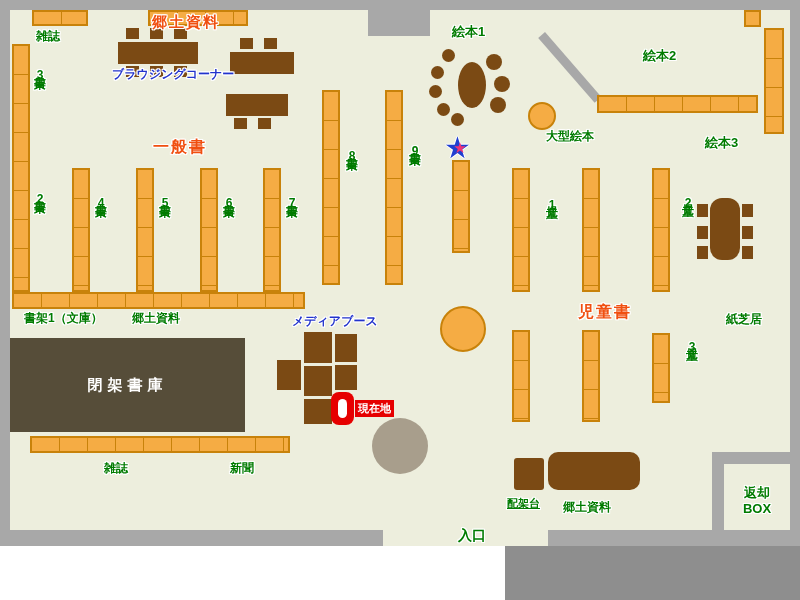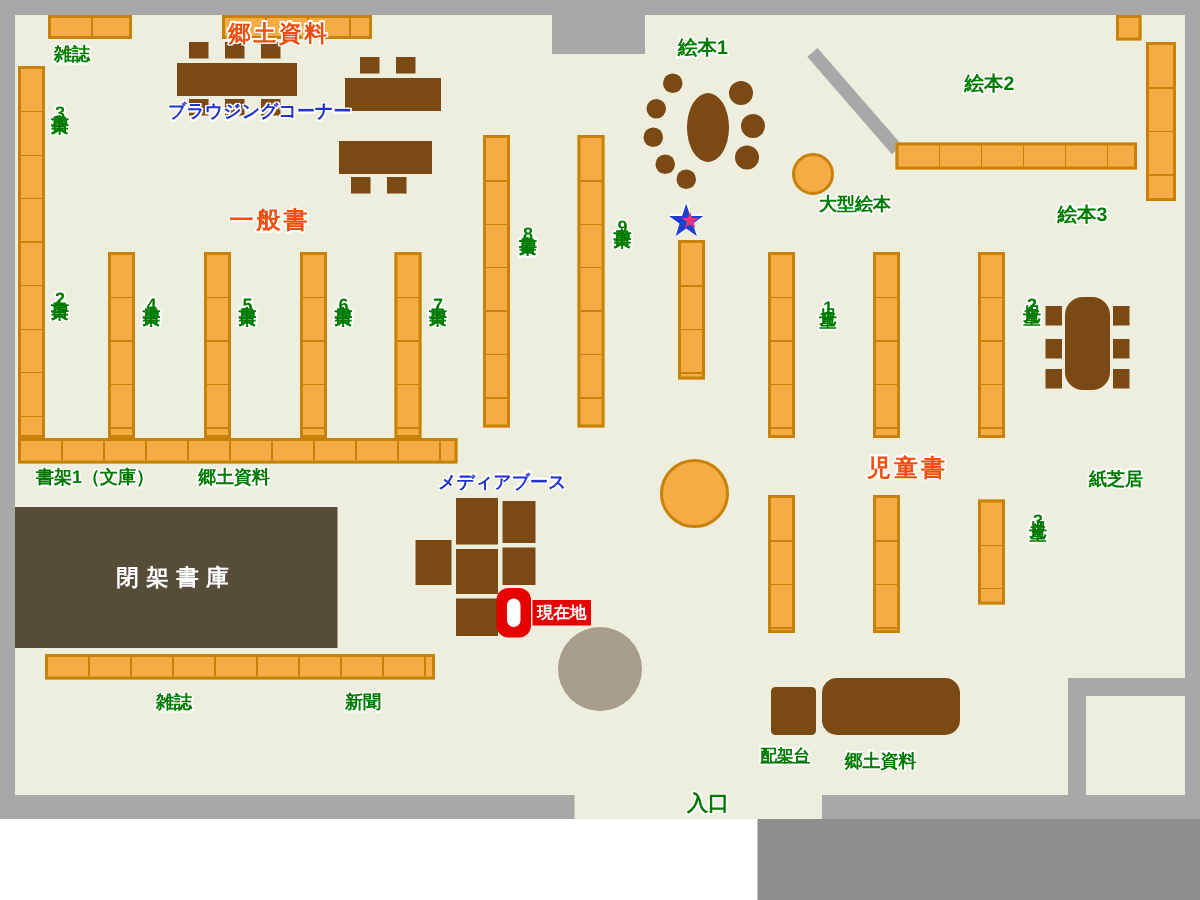--- a/index.html
+++ b/index.html
@@ -94,21 +94,21 @@
   <div class="br" style="left:490px;top:97px;width:16px;height:16px;border-radius:50%;"></div>
 
   <div class="br" style="left:710px;top:198px;width:30px;height:62px;border-radius:12px;"></div>
   <div class="chair" style="left:697px;top:204px;width:11px;height:13px;"></div>
   <div class="chair" style="left:697px;top:226px;width:11px;height:13px;"></div>
   <div class="chair" style="left:697px;top:246px;width:11px;height:13px;"></div>
   <div class="chair" style="left:742px;top:204px;width:11px;height:13px;"></div>
   <div class="chair" style="left:742px;top:226px;width:11px;height:13px;"></div>
   <div class="chair" style="left:742px;top:246px;width:11px;height:13px;"></div>
 
-  <div class="heika" style="left:10px;top:338px;width:215px;height:94px;">
+  <div class="heika" style="left:10px;top:338px;width:235px;height:94px;">
     <span>閉架書庫</span>
   </div>
 
   <div class="br" style="left:277px;top:360px;width:24px;height:30px;"></div>
   <div class="br" style="left:304px;top:332px;width:28px;height:31px;"></div>
   <div class="br" style="left:304px;top:366px;width:28px;height:30px;"></div>
   <div class="br" style="left:304px;top:399px;width:28px;height:25px;"></div>
   <div class="br" style="left:335px;top:334px;width:22px;height:28px;"></div>
   <div class="br" style="left:335px;top:365px;width:22px;height:25px;"></div>
   <div class="marker" style="left:331px;top:392px;width:23px;height:33px;">
@@ -144,20 +144,24 @@
   <div class="glabel halo" style="left:705px;top:134px;font-size:13px;">絵本3</div>
   <div class="glabel halo" style="left:546px;top:128px;">大型絵本</div>
   <div class="glabel halo vlab" style="left:543px;top:196px;">児童1</div>
   <div class="glabel halo vlab" style="left:679px;top:194px;">児童2</div>
   <div class="glabel halo vlab" style="left:683px;top:338px;">児童3</div>
   <div class="glabel halo" style="left:698px;top:311px;padding-left:28px;">紙芝居</div>
   <div class="glabel halo" style="left:507px;top:496px;font-size:11px;text-decoration:underline;">配架台</div>
   <div class="glabel halo" style="left:563px;top:499px;">郷土資料</div>
   <div class="glabel halo" style="left:458px;top:527px;font-size:14px;">入口</div>
 
+  <div class="retbox halo">
+    <span>返却</span>
+    <span>BOX</span>
+  </div>
 
   <div class="rlabel halo" style="left:152px;top:13px;font-size:15px;">郷土資料</div>
   <div class="rlabel halo" style="left:153px;top:137px;">一般書</div>
   <div class="rlabel halo" style="left:578px;top:302px;">児童書</div>
 
   <div class="blabel halo" style="left:112px;top:66px;">ブラウジングコーナー</div>
   <div class="blabel halo" style="left:292px;top:313px;">メディアブース</div>
 </div>
 
 </body></html>

